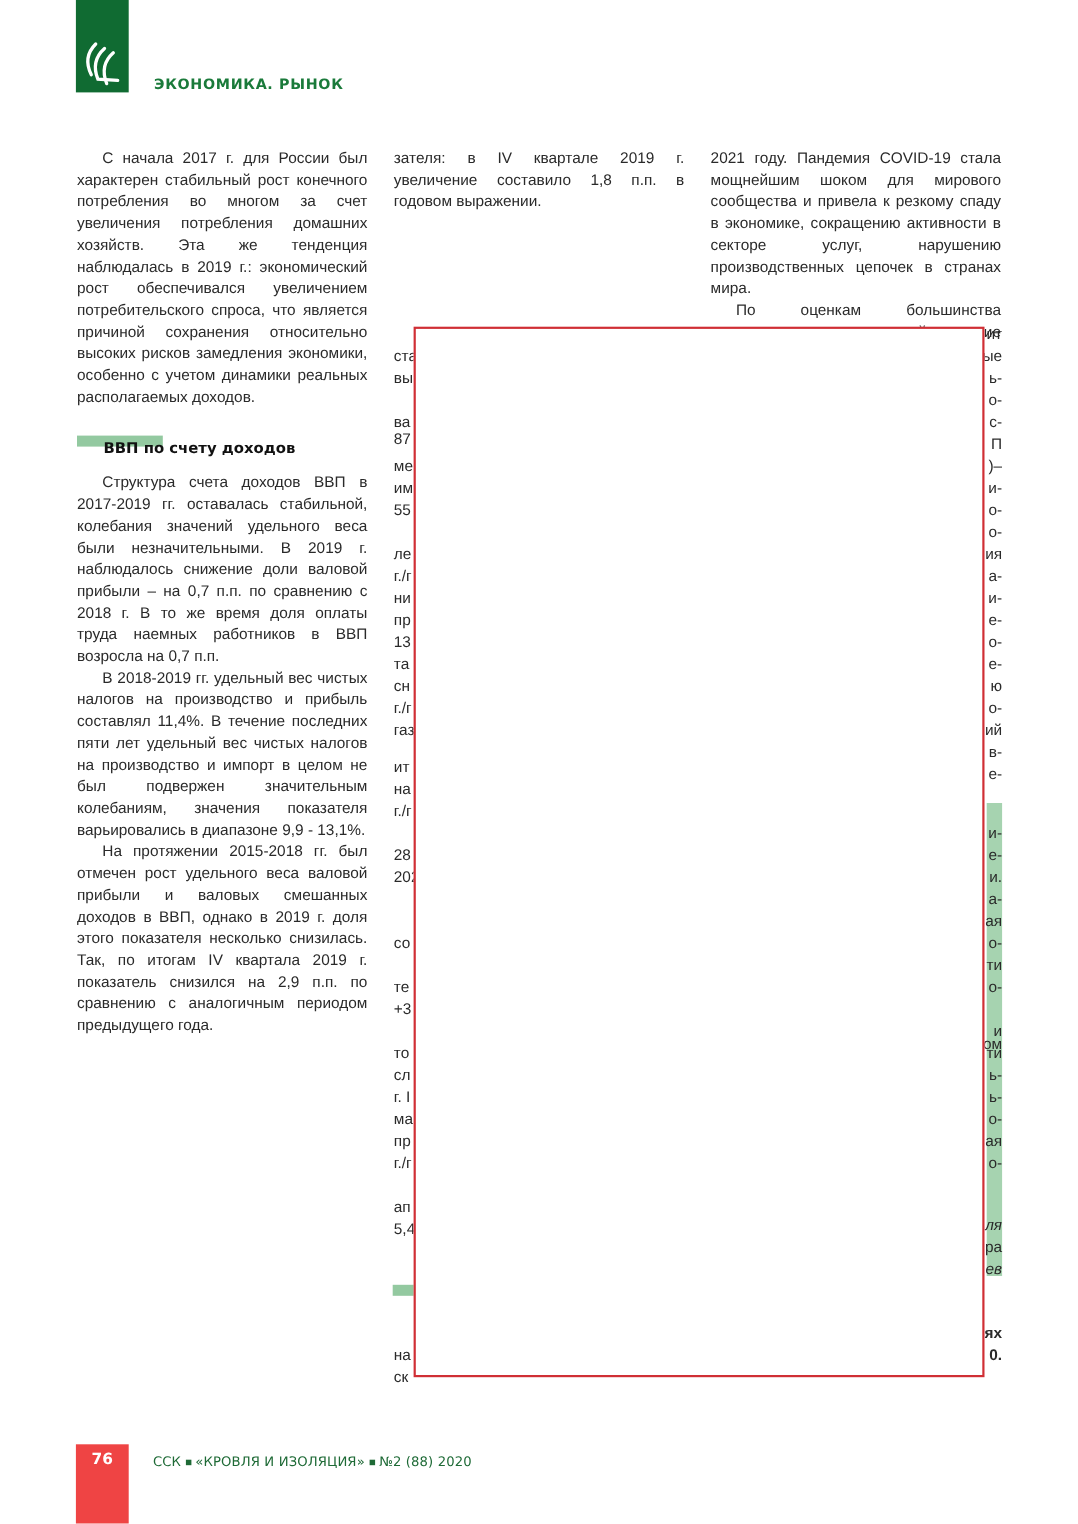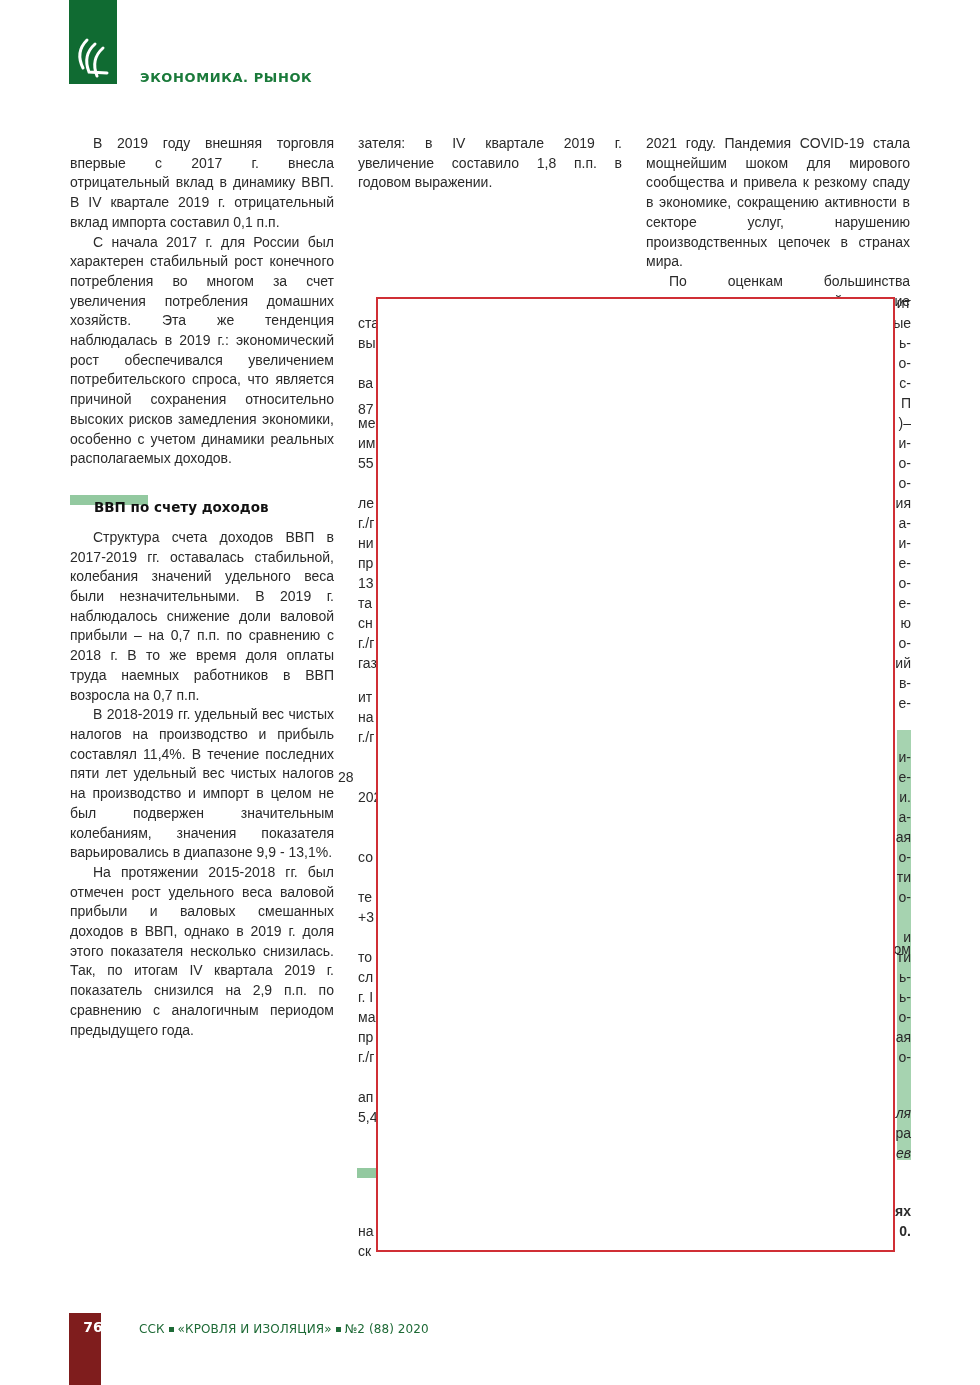--- a/index.html
+++ b/index.html
@@ -17,21 +17,21 @@
   #col3 { left:646px; top:134px; width:264px; }
   .subhead { position:relative; margin:0; font-family:"DejaVu Sans", sans-serif; font-weight:bold;
          font-size:13.5px; line-height:17px; color:#111; text-align:left; }
   .subhead .bar { position:absolute; left:0; height:10px; background:#93c9a0; z-index:0; }
   .subhead span.t { position:relative; z-index:1; }
   .frag { position:absolute; font-size:14px; line-height:19.7px; color:#2a2a2a; white-space:nowrap; }
   .green-side { position:absolute; left:897px; top:730px; width:14px; height:430px; background:#a6d3b0; }
   .green-mid { position:absolute; left:357px; top:1168px; width:22px; height:10px; background:#93c9a0; }
   .redbox { position:absolute; left:376px; top:297px; width:519px; height:955px;
          border:2px solid #d02f35; background:#fff; box-sizing:border-box; }
-  .footer-block { position:absolute; left:69px; top:1313px; width:32px; height:72px; background:#7f1d1d; }
+  .footer-block { position:absolute; left:69px; top:1313px; width:48px; height:72px; background:#ef4444; }
   .page-num { position:absolute; left:0; top:6px; width:48px; text-align:center; color:#fff;
          font-family:"DejaVu Sans", sans-serif; font-weight:bold; font-size:14px; }
   .footer-text { position:absolute; left:139px; top:1322px; font-family:"DejaVu Sans", sans-serif;
          font-size:12px; color:#1e6a36; letter-spacing:0.1px; }
   .footer-text .sq { display:inline-block; width:5px; height:5px; background:#1e6a36; vertical-align:middle; margin:0 4px; }
 </style>
 </head>
 <body>
 
 <div class="logo-block">
@@ -39,56 +39,55 @@
     <g fill="none" stroke="#fff" stroke-width="3" stroke-linecap="round">
       <path d="M14 4 C6 12 5 22 10 32"></path>
       <path d="M22 8 C13 16 12 26 16 36 L34 37"></path>
       <path d="M30 12 C21 20 20 30 24 40"></path>
     </g>
   </svg>
 </div>
 <div class="section-title">ЭКОНОМИКА. РЫНОК</div>
 
 <div class="col" id="col1">
-  <p class="ind">В 2019 году внешняя торговля впервые с 2017 г. внесла отрицательный вклад в динамику ВВП. В IV квартале 2019 г. отрицательный вклад импорта составил 0,1 п.п.</p>
   <p class="ind">С начала 2017 г. для России был характерен стабильный рост конечного потребления во многом за счет увеличения потребления домашних хозяйств. Эта же тенденция наблюдалась в 2019 г.: экономический рост обеспечивался увеличением потребительского спроса, что является причиной сохранения относительно высоких рисков замедления экономики, особенно с учетом динамики реальных располагаемых доходов.</p>
   <div class="subhead" style="margin-top:30px;margin-bottom:12px;">
     <div class="bar" style="width:78px;top:-4px;"></div>
     <span class="t" style="padding-left:24px;">ВВП по счету доходов</span>
   </div>
   <p class="ind">Структура счета доходов ВВП в 2017-2019 гг. оставалась стабильной, колебания значений удельного веса были незначительными. В 2019 г. наблюдалось снижение доли валовой прибыли – на 0,7 п.п. по сравнению с 2018 г. В то же время доля оплаты труда наемных работников в ВВП возросла на 0,7 п.п.</p>
   <p class="ind">В 2018-2019 гг. удельный вес чистых налогов на производство и прибыль составлял 11,4%. В течение последних пяти лет удельный вес чистых налогов на производство и импорт в целом не был подвержен значительным колебаниям, значения показателя варьировались в диапазоне 9,9 - 13,1%.</p>
   <p class="ind">На протяжении 2015-2018 гг. был отмечен рост удельного веса валовой прибыли и валовых смешанных доходов в ВВП, однако в 2019 г. доля этого показателя несколько снизилась. Так, по итогам IV квартала 2019 г. показатель снизился на 2,9 п.п. по сравнению с аналогичным периодом предыдущего года.</p>
 </div>
 
 <div class="col" id="col2">
   <p>зателя: в IV квартале 2019 г. увеличение составило 1,8 п.п. в годовом выражении.</p>
 </div>
 
 <div id="frag-left">
     <div class="frag" style="left: 358px; top: 314px;">ста</div>
     <div class="frag" style="left: 358px; top: 334px;">вы</div>
     <div class="frag" style="left: 358px; top: 374px;">ва</div>
-    <div class="frag" style="left: 358px; top: 400px;">87</div>
+    <div class="frag" style="left: 358px; top: 390px;">87</div>
     <div class="frag" style="left: 358px; top: 414px;">ме</div>
     <div class="frag" style="left: 358px; top: 434px;">им</div>
     <div class="frag" style="left: 358px; top: 454px;">55</div>
     <div class="frag" style="left: 358px; top: 494px;">ле</div>
     <div class="frag" style="left: 358px; top: 514px;">г./г</div>
     <div class="frag" style="left: 358px; top: 534px;">ни</div>
     <div class="frag" style="left: 358px; top: 554px;">пр</div>
     <div class="frag" style="left: 358px; top: 574px; text-align: center;">13</div>
     <div class="frag" style="left: 358px; top: 594px;">та</div>
     <div class="frag" style="left: 358px; top: 614px;">сн</div>
     <div class="frag" style="left: 358px; top: 634px;">г./г</div>
     <div class="frag" style="left: 358px; top: 654px;">газ</div>
     <div class="frag" style="left: 358px; top: 688px;">ит</div>
     <div class="frag" style="left: 358px; top: 708px;">на</div>
     <div class="frag" style="left: 358px; top: 728px;">г./г</div>
-    <div class="frag" style="left: 338px; top: 768px;">28</div>
+    <div class="frag" style="left: 358px; top: 768px;">28</div>
     <div class="frag" style="left: 358px; top: 788px;">202</div>
     <div class="frag" style="left: 358px; top: 828px; padding-left: 46px;">ри</div>
     <div class="frag" style="left: 358px; top: 848px;">со</div>
     <div class="frag" style="left: 358px; top: 888px;">те</div>
     <div class="frag" style="left: 358px; top: 908px;">+3</div>
     <div class="frag" style="left: 358px; top: 948px;">то</div>
     <div class="frag" style="left: 358px; top: 968px;">сл</div>
     <div class="frag" style="left: 358px; top: 988px;">г. I</div>
     <div class="frag" style="left: 358px; top: 1008px;">ма</div>
     <div class="frag" style="left: 358px; top: 1028px;">пр</div>

